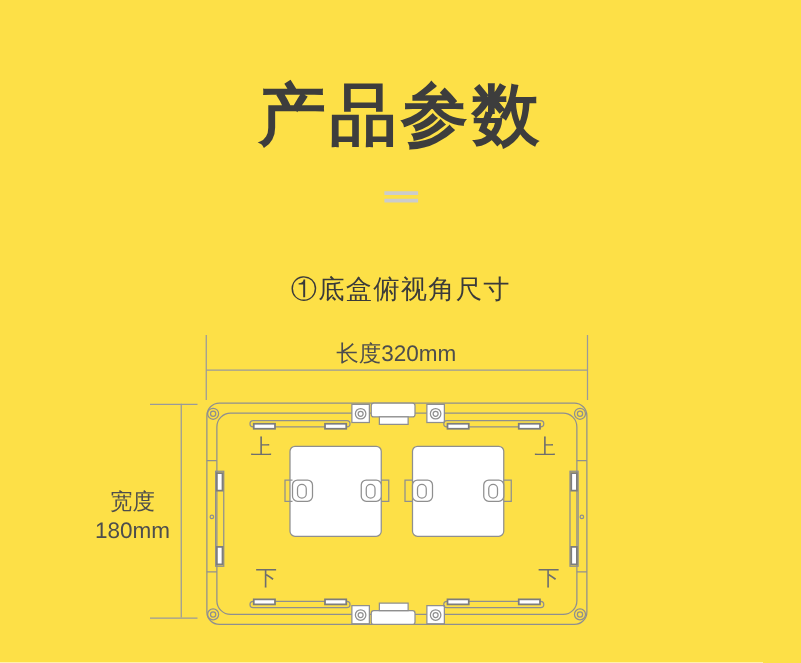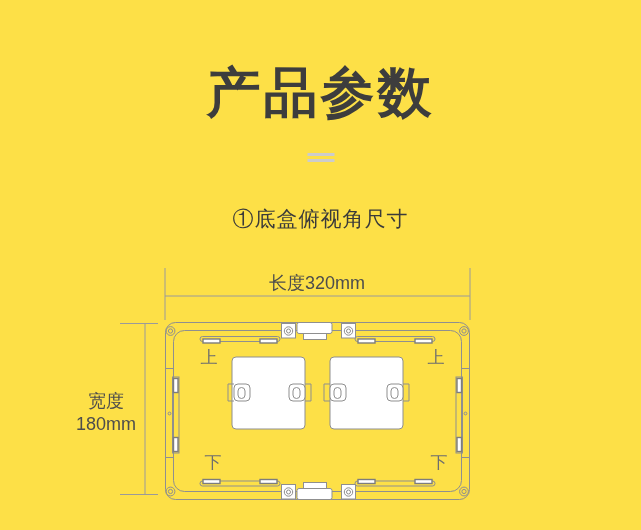--- a/index.html
+++ b/index.html
@@ -2,21 +2,21 @@
 <html><head>
 <meta charset="utf-8">
 <style>
   html,body{margin:0;padding:0;background:#fff;}
   .page{position:relative;width:641px;height:530px;background:#fde047;overflow:hidden;
         font-family:"Liberation Sans",sans-serif;}
   .title{position:absolute;top:64px;left:0;width:100%;margin:0;text-align:center;
          font-size:54px;line-height:1.05;font-weight:700;color:#3d3d3d;letter-spacing:3px;}
   .divider{position:absolute;top:153px;left:50%;transform:translateX(-50%);width:27px;}
   .divider .bar{height:3px;background:#cccccc;margin-bottom:3px;}
-  .subtitle{position:absolute;top:206px;left:0;width:100%;margin:0;text-align:center;
+  .subtitle{position:absolute;top:219px;left:0;width:100%;margin:0;text-align:center;
             font-size:21px;line-height:1.2;font-weight:400;color:#3a3a3a;letter-spacing:1px;}
   svg.diagram{position:absolute;top:0;left:0;}
   .ln{stroke:#8f8f8f;stroke-width:1;fill:none;}
   .wh{stroke:#8f8f8f;stroke-width:1;fill:#ffffff;}
   .hv{stroke:#7d7d7d;stroke-width:1.4;fill:#ffffff;}
   .dim{stroke:#9a9a9a;stroke-width:1;fill:none;}
   .dim-label{fill:#4d4d4d;font-size:18px;}
   .mark{fill:#6e6e6e;font-size:17px;}
 </style>
 </head>

